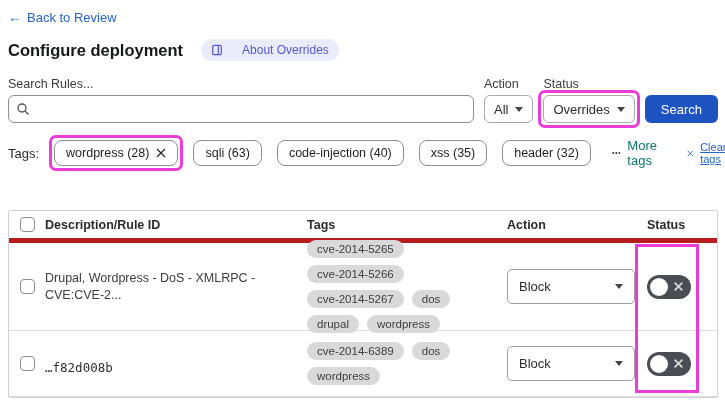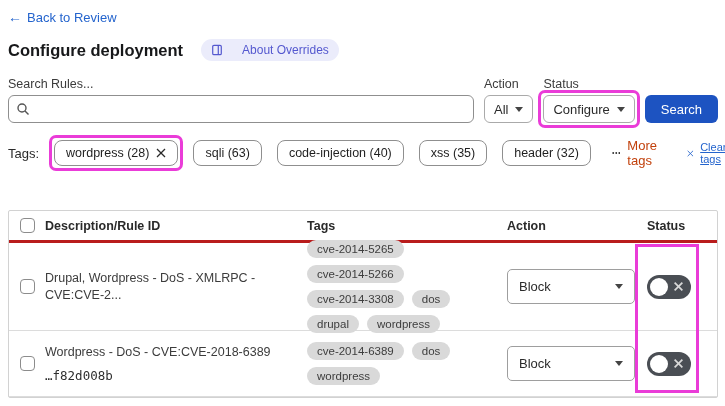--- a/index.html
+++ b/index.html
@@ -37,28 +37,28 @@
   .pink-wrap { border:3px solid #ea3cd8; border-radius:7px; padding:2px; margin:-5px; background:transparent; }
   .search-btn { height:28px; padding:0 16px; background:#1d53c1; color:#fff; border:none; border-radius:6px;
     font-size:13px; font-family:"Liberation Sans", sans-serif; cursor:pointer; }
 
   
   .tags-row { display:flex; align-items:center; gap:15px; margin-top:15px; }
   .tags-label { font-size:13px; color:#2b2b2b; }
   .tag-pill { display:inline-flex; align-items:center; gap:7px; border:1px solid #8f8f8f; border-radius:8px;
     background:#fff; padding:5px 11px; font-size:12.5px; color:#1f1f1f; cursor:pointer; white-space:nowrap; }
   .tag-pill .x-icon { display:flex; }
-  .more-tags { display:inline-flex; align-items:center; gap:7px; font-size:13px; color:#c2410c; cursor:pointer; margin-left:6px; }
+  .more-tags { display:inline-flex; align-items:center; gap:7px; font-size:13px; color:#0f766e; cursor:pointer; margin-left:6px; }
   .clear-tags { display:inline-flex; align-items:center; gap:6px; color:#2464cd; font-size:11px; cursor:pointer; margin-left:10px; }
   .clear-tags .label-underline { text-decoration:underline; }
 
   
   .rules-table { margin-top:42px; width:710px; border:1px solid #d2d2d2; border-radius:2px; position:relative; background:#fff; }
   .t-row { display:flex; align-items:center; }
-  .t-head { border-bottom:3px solid #b91c1c; height:32px; font-weight:bold; font-size:12.5px; color:#2a2a2a; }
+  .t-head { border-bottom:5px solid #b91c1c; height:32px; font-weight:bold; font-size:12.5px; color:#2a2a2a; }
   .t-body-row { border-bottom:1px solid #dcdcdc; }
   .t-body-row:last-child { border-bottom:none; }
   .row-1 { height:88px; }
   .row-2 { height:66px; }
   .c-check { width:36px; display:flex; justify-content:center; align-items:center; }
   .c-desc { width:262px; padding-right:10px; }
   .c-tags { width:200px; padding-right:14px; }
   .c-action { width:140px; }
   .c-status { width:70px; display:flex; }
   .checkbox { width:15px; height:15px; border:1.5px solid #8c8c8c; border-radius:4px; background:#fff; cursor:pointer; }
@@ -115,21 +115,21 @@
       <label>Action</label>
       <div class="select-box">
         <span>All</span>
         <span class="caret"></span>
       </div>
     </div>
     <div class="fgroup">
       <label>Status</label>
       <div class="pink-wrap">
         <div class="select-box">
-          <span>Configure</span>
+          <span>Overrides</span>
           <span class="caret"></span>
         </div>
       </div>
     </div>
     <button class="search-btn">Search</button>
   </div>
 
   
   <div class="tags-row">
     <span class="tags-label">Tags:</span>
@@ -190,21 +190,21 @@
       <div class="c-check">
           <div class="checkbox"></div>
         </div>
       <div class="c-desc">
         <div class="desc-line">Drupal, Wordpress - DoS - XMLRPC - CVE:CVE-2...</div>
       </div>
       <div class="c-tags">
         <div class="chip-wrap">
           <span class="chip">cve-2014-5265</span>
           <span class="chip">cve-2014-5266</span>
-          <span class="chip">cve-2014-3308</span>
+          <span class="chip">cve-2014-5267</span>
           <span class="chip">dos</span>
           <span class="chip">drupal</span>
           <span class="chip">wordpress</span>
         </div>
       </div>
       <div class="c-action">
         <div class="action-select">
           <span>Block</span>
           <span class="caret"></span>
         </div>
@@ -218,21 +218,20 @@
           </svg>
         </div>
       </div>
     </div>
 
     <div class="t-row t-body-row row-2">
       <div class="c-check">
           <div class="checkbox"></div>
         </div>
       <div class="c-desc">
-        <div class="desc-line">Wordpress - DoS - CVE:CVE-2018-6389</div>
         <div class="rule-id">…f82d008b</div>
       </div>
       <div class="c-tags">
         <div class="chip-wrap">
           <span class="chip">cve-2014-6389</span>
           <span class="chip">dos</span>
           <span class="chip">wordpress</span>
         </div>
       </div>
       <div class="c-action">

